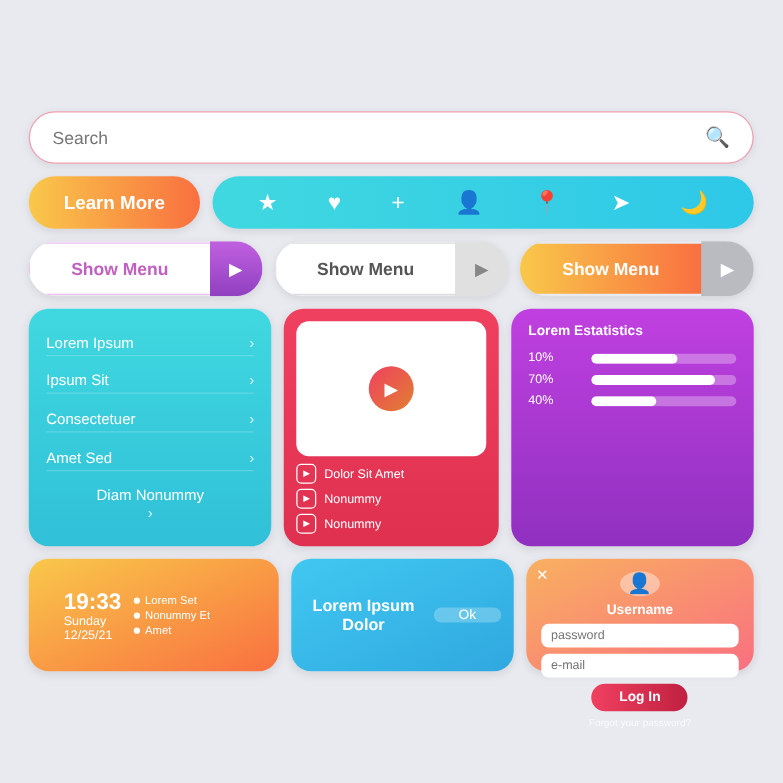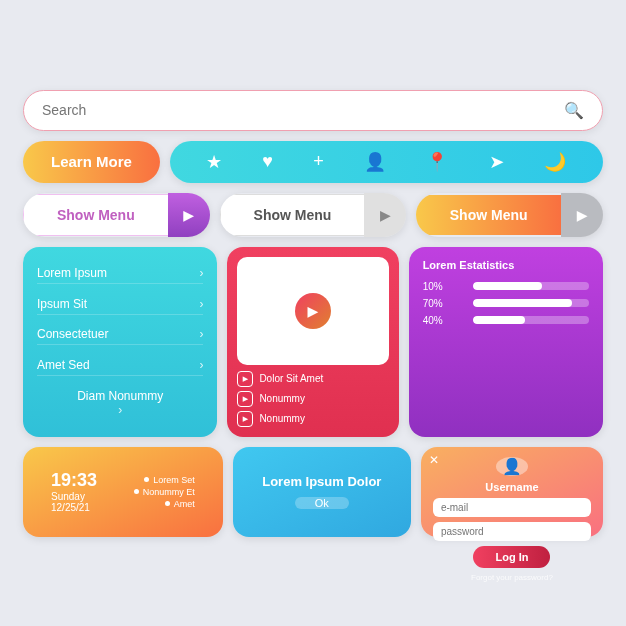--- a/index.html
+++ b/index.html
@@ -281,37 +281,35 @@
     .clock-date {
       color: white;
       font-size: 10px;
       font-weight: 500;
     }
     .clock-notes {
       flex: 1;
       display: flex;
       flex-direction: column;
       gap: 2px;
-      align-items: flex-end;
     }
     .clock-note {
       color: white;
       font-size: 9px;
       display: flex;
       align-items: center;
       gap: 4px;
     }
     .dot { width: 5px; height: 5px; background: white; border-radius: 50%; }
     
     .ipsum-btn {
       background: linear-gradient(to bottom right, #40c8f0, #30a8e0);
       border-radius: 16px;
       flex: 1.1;
       display: flex;
-      flex-direction: column;
       align-items: center;
       justify-content: center;
       gap: 8px;
       box-shadow: 0 2px 8px rgba(0,0,0,0.1);
       cursor: pointer;
       padding: 10px;
     }
     .ipsum-text {
       color: white;
       font-size: 13px;
@@ -525,21 +523,21 @@
 
     <div class="ipsum-btn">
       <span class="ipsum-text">Lorem Ipsum Dolor</span>
       <div class="ok-toggle">Ok</div>
     </div>
 
     <div class="login-card">
       <span class="login-close">✕</span>
       <div class="avatar-circle">👤</div>
       <div class="login-username">Username</div>
+      <input class="login-input" type="password" placeholder="password" style="">
       <input class="login-input" type="text" placeholder="e-mail" style="">
-      <input class="login-input" type="password" placeholder="password" style="">
       <button class="login-btn">Log In</button>
       <span class="forgot-pw">Forgot your password?</span>
     </div>
 
   </div>
 
 </div>
 
 </body></html>

